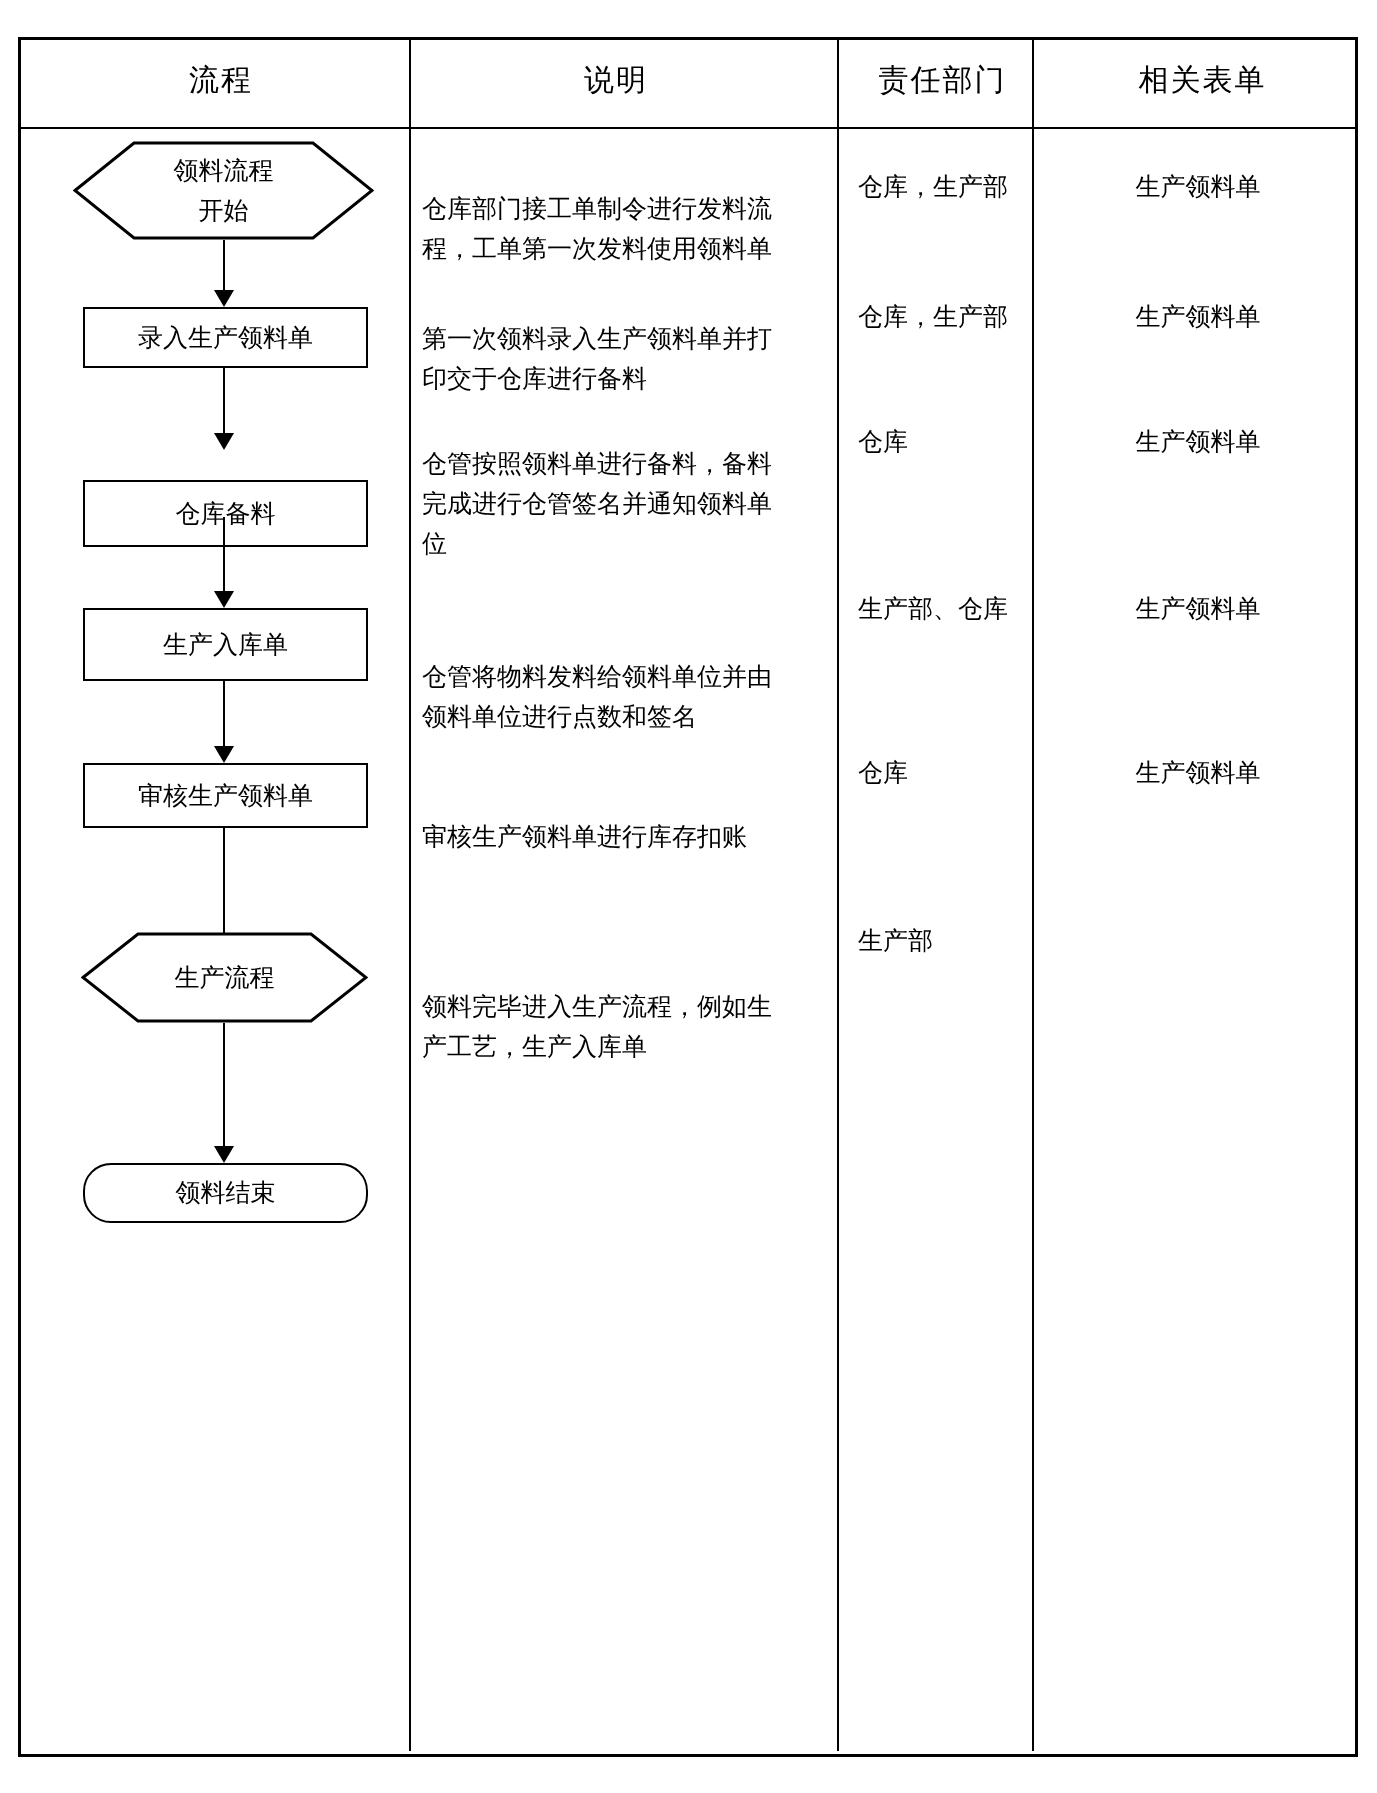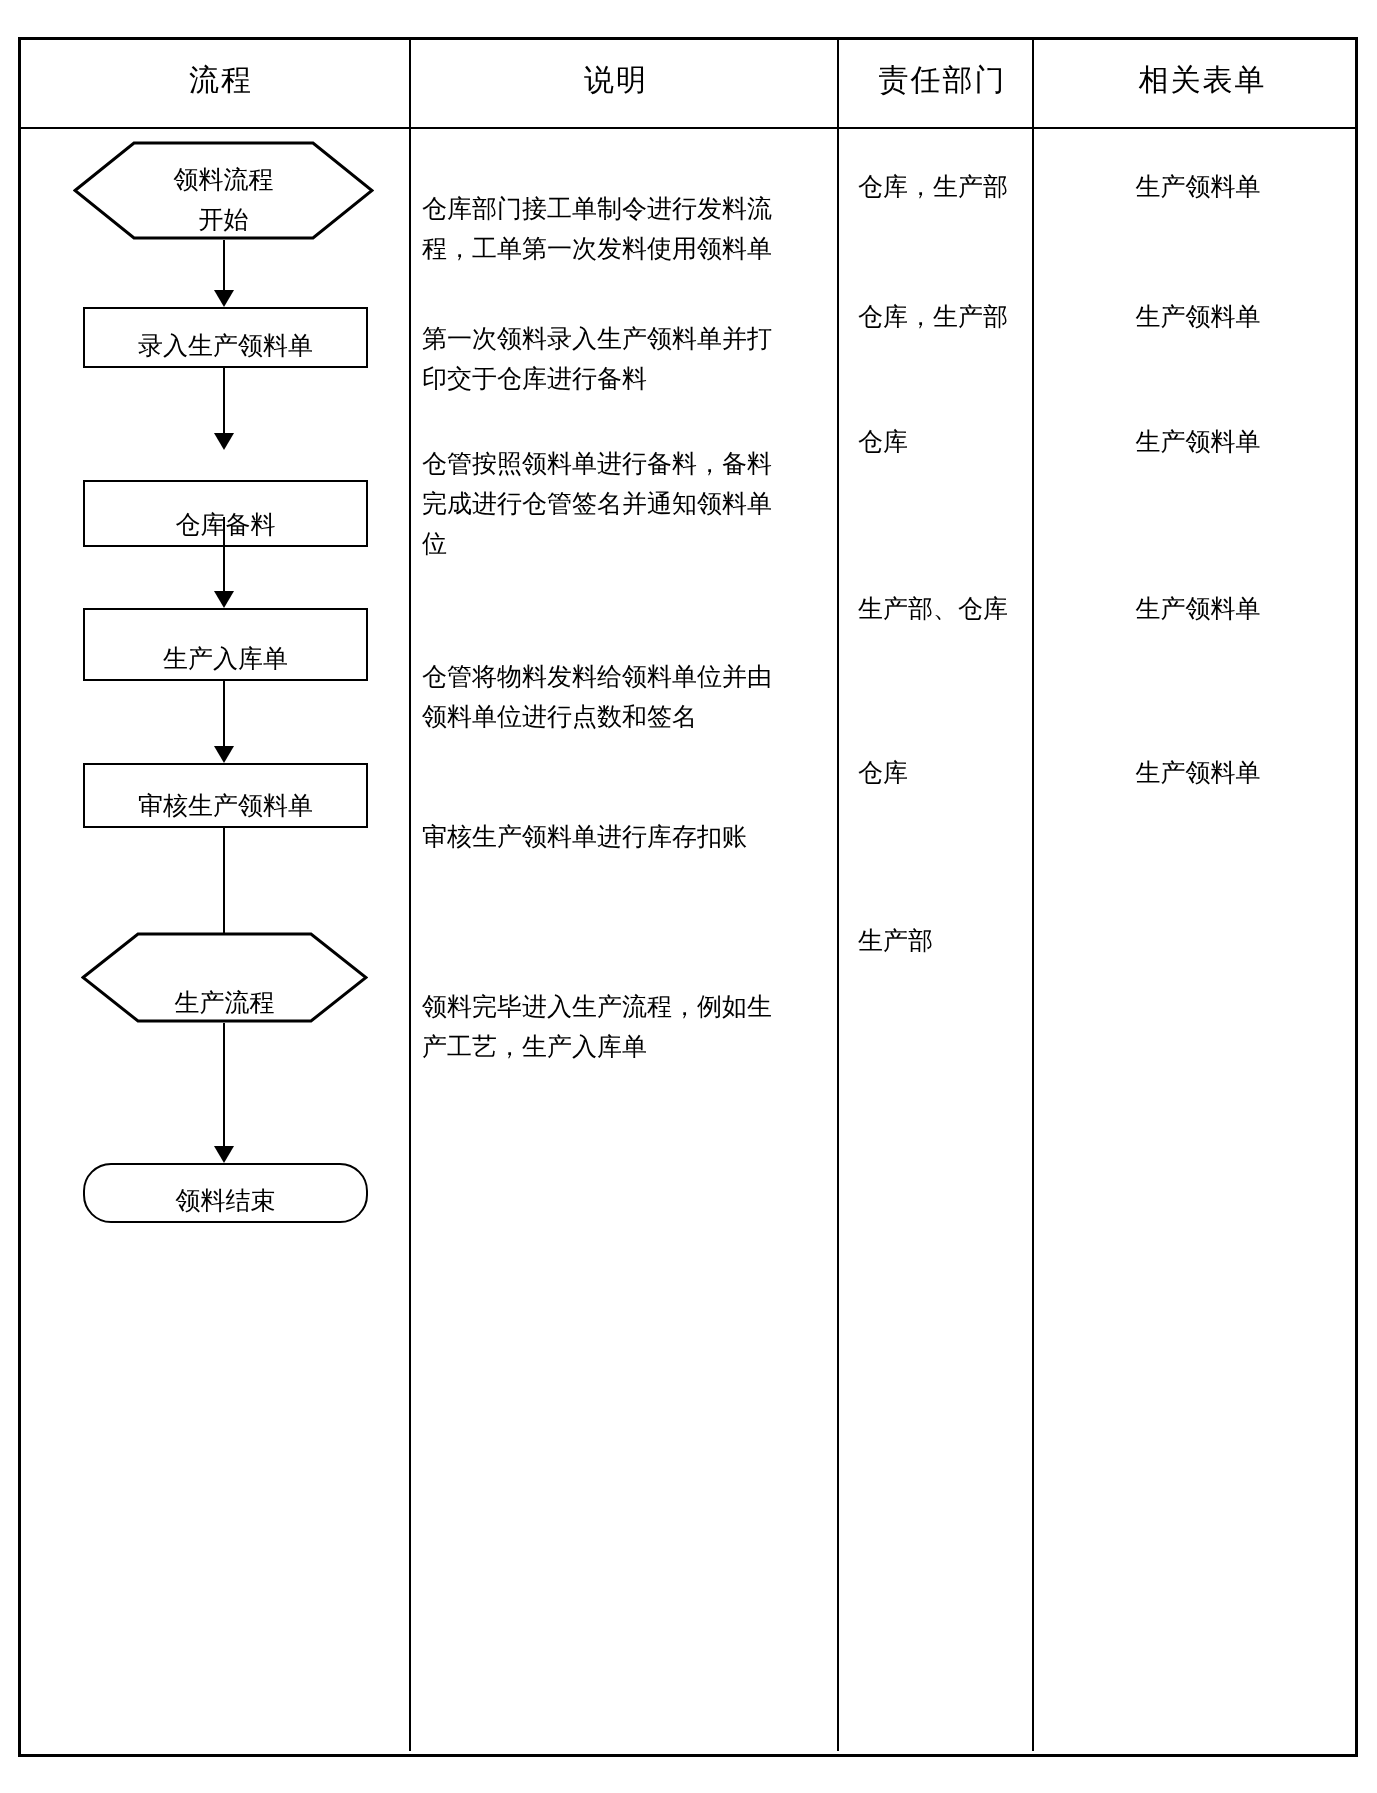--- a/index.html
+++ b/index.html
@@ -31,21 +31,21 @@
   .dept{left:850px;width:180px;margin-left:8px;}
   .form{left:1046px;width:304px;text-align:center;}
   #desc-1{top:165px;} #dept-1{top:167px;} #form-1{top:167px;}
   #desc-2{top:295px;} #dept-2{top:297px;} #form-2{top:297px;}
   #desc-3{top:420px;} #dept-3{top:422px;} #form-3{top:422px;}
   #desc-4{top:633px;} #dept-4{top:589px;} #form-4{top:589px;}
   #desc-5{top:793px;} #dept-5{top:753px;} #form-5{top:753px;}
   #desc-6{top:963px;} #dept-6{top:921px;} #form-6{top:921px;}
 
   
-  .shape{display:flex;align-items:flex-end;justify-content:center;}
+  .shape{display:flex;align-items:center;justify-content:center;}
   .shape-label{position:relative;z-index:2;font-size:25px;line-height:40px;text-align:center;white-space:pre-line;}
   .flow-rect{border:2px solid #000;background:#fff;}
   .hex-svg{position:absolute;left:0;top:0;}
 
   #hex-start{left:73px;top:141px;width:301px;height:99px;}
   #rect-enter{left:83px;top:307px;width:281px;height:57px;font-family:Liberation Serif, serif;}
   #rect-prepare{left:83px;top:458px;width:281px;height:63px;margin-top:22px;}
   #rect-issue{left:83px;top:608px;width:281px;height:69px;}
   #rect-audit{left:83px;top:763px;width:281px;height:61px;}
   #hex-production{left:81px;top:932px;width:287px;height:91px;}

